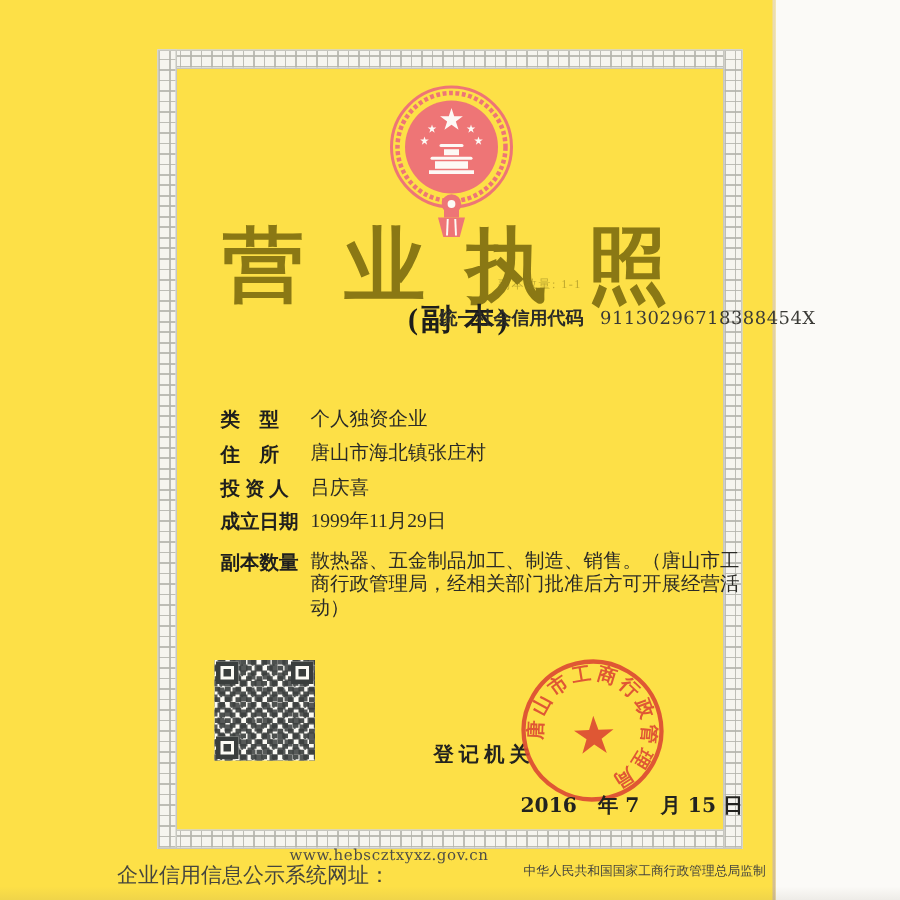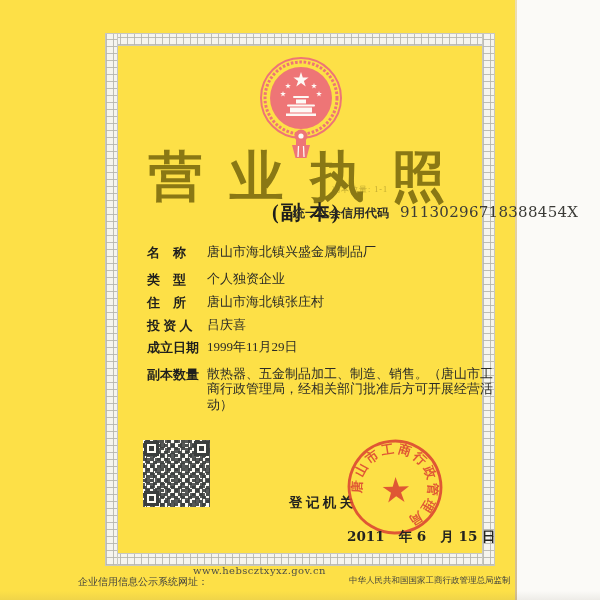--- a/index.html
+++ b/index.html
@@ -32,21 +32,21 @@
     font-size:54px; letter-spacing:6px; color:#8a7814; }
 
   .copy-note { position:absolute; left:332px; top:184px; font-size:8px;
     color:rgba(140,122,30,.55); letter-spacing:1px; }
 
   .subtitle { position:absolute; left:272px; top:199px; font-size:20px; font-weight:bold;
     color:#1d1d1b; letter-spacing:2px; }
 
   .credit-line { position:absolute; left:293px; top:203px; }
   .credit-label { font-size:12px; font-weight:bold; color:#2c2c28; display:inline; }
-  .credit-code { font-size:15px; color:#3a3a36; letter-spacing:.3px; display:inline; margin-left:7px;
+  .credit-code { font-size:12px; color:#3a3a36; letter-spacing:.3px; display:inline; margin-left:7px;
     font-family:"DejaVu Serif",serif; }
 
   .field-row { position:absolute; left:147px; }
   .field-label { display:inline-block; width:56px; font-size:13px; font-weight:bold;
     color:#1f1f1d; vertical-align:top; white-space:pre; }
   .field-value { display:inline-block; width:292px; font-size:13px; color:#2b2b27;
     vertical-align:top; margin-left:0; line-height:1.18; }
 
   .qr { position:absolute; left:143px; top:440px; width:67px; height:67px;
     background:
@@ -60,21 +60,21 @@
   .registrar { position:absolute; left:289px; top:494px; font-size:13.5px; font-weight:bold;
     color:#23231f; white-space:pre; }
 
   .seal { position:absolute; left:344px; top:436px; width:102px; height:102px; opacity:.88; }
 
   .issue-date { position:absolute; left:347px; top:528px; font-size:13.5px; color:#23231f;
     font-weight:bold; white-space:pre; font-family:"DejaVu Serif",serif; }
 
   .footer-url { position:absolute; left:193px; top:565px; font-size:10px; color:#4c4c46;
     letter-spacing:.4px; font-family:"DejaVu Serif",serif; }
-  .footer-left { position:absolute; left:78px; top:575px; font-size:10px; color:#45453e; }
+  .footer-left { position:absolute; left:78px; top:575px; font-size:14px; color:#45453e; }
   .footer-right { position:absolute; left:349px; top:575px; font-size:8.5px; color:#45453e;text-align:center; }
 </style>
 </head>
 <body>
 
 <div class="paper">
 
   <div class="right-margin"></div>
   <div class="edge-line"></div>
   <div class="bottom-shade"></div>
@@ -118,24 +118,20 @@
 
   <div class="copy-note">副本数量: 1-1</div>
 
   <div class="subtitle">(副 本)</div>
 
   <div class="credit-line">
     <span class="credit-label">统一社会信用代码</span>
     <span class="credit-code">91130296718388454X</span>
   </div>
 
-  <div class="field-row" style="top:244px">
-    <span class="field-label">名    称</span>
-    <span class="field-value">唐山市海北镇兴盛金属制品厂</span>
-  </div>
   <div class="field-row" style="top:271px">
     <span class="field-label">类    型</span>
     <span class="field-value">个人独资企业</span>
   </div>
   <div class="field-row" style="top:294px">
     <span class="field-label">住    所</span>
     <span class="field-value">唐山市海北镇张庄村</span>
   </div>
   <div class="field-row" style="top:317px">
     <span class="field-label">投 资 人</span>
@@ -164,19 +160,19 @@
     </defs>
     <g transform="rotate(-14 50 50)" fill="none">
       <circle cx="50" cy="50" r="45" stroke="#dc4532" stroke-width="2.8"></circle>
       <path transform="translate(50,54) rotate(12) scale(1.7)" fill="#dc4532" d="M0,-8 L1.8,-2.5 L7.6,-2.5 L2.9,1 L4.7,6.5 L0,3.1 L-4.7,6.5 L-2.9,1 L-7.6,-2.5 L-1.8,-2.5 Z"></path>
       <text fill="#dc4532" font-size="12.5" letter-spacing="2.5" font-family="Liberation Sans, DejaVu Sans, sans-serif" font-weight="bold">
         <textPath href="#sealArc" startOffset="2">唐山市工商行政管理局</textPath>
       </text>
     </g>
   </svg>
 
-  <div class="issue-date">2011   年 6   月 15 日</div>
+  <div class="issue-date">2016   年 7   月 15 日</div>
 
   <div class="footer-url">www.hebscztxyxz.gov.cn</div>
   <div class="footer-left">企业信用信息公示系统网址：</div>
   <div class="footer-right">中华人民共和国国家工商行政管理总局监制</div>
 
 </div>
 
 </body></html>

